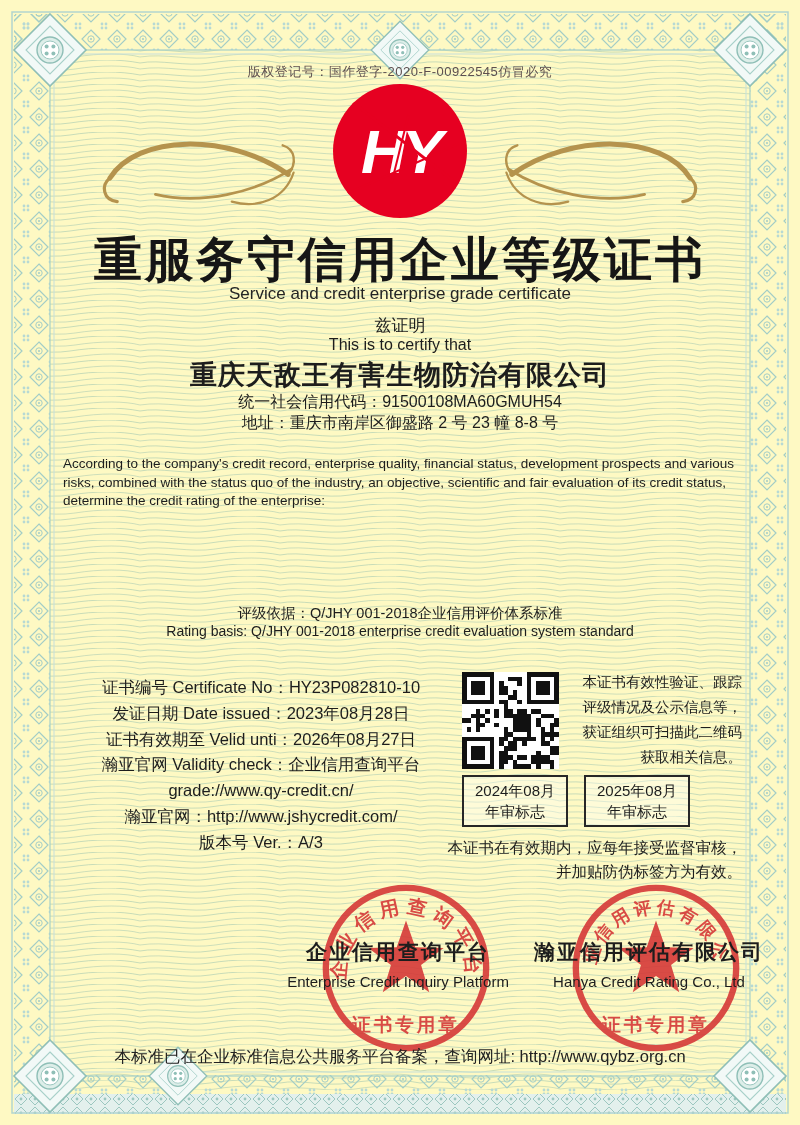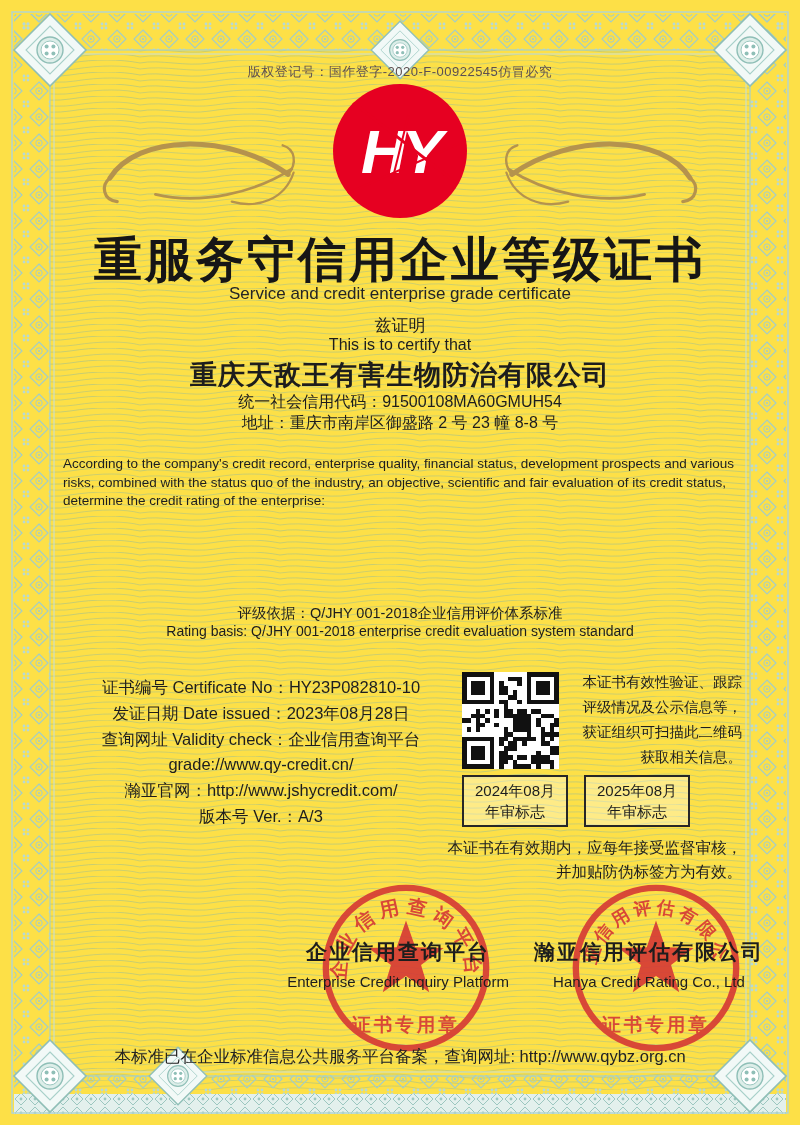--- a/index.html
+++ b/index.html
@@ -1,16 +1,16 @@
 <!DOCTYPE html>
 <html><head>
 <meta charset="utf-8">
 <style>
   html,body{margin:0;padding:0;background:#eef4f5;}
-  .cert{position:relative;width:800px;height:1125px;margin:0 auto;background:#fde047;overflow:hidden;
+  .cert{position:relative;width:800px;height:1125px;margin:0 auto;background:#fef9c3;overflow:hidden;
         font-family:"Liberation Sans","DejaVu Sans",sans-serif;color:#1d1d1d;}
   .bg-svg{position:absolute;inset:0;z-index:0;}
   .layer{position:absolute;z-index:2;}
   .center{left:0;right:0;text-align:center;}
 
   .copyright{top:63px;font-size:13px;color:#5d4f4f;letter-spacing:.5px;}
 
   .logo-wrap{top:84px;left:330px;width:140px;height:134px;}
   .logo-circle{position:relative;width:134px;height:134px;margin:0 auto;border-radius:50%;background:#e60021;
                display:flex;align-items:center;justify-content:center;overflow:hidden;}
@@ -160,21 +160,22 @@
   <div class="layer para">
     <div class="para-en">According to the company's credit record, enterprise quality, financial status, development prospects and various risks, combined with the status quo of the industry, an objective, scientific and fair evaluation of its credit status, determine the credit rating of the enterprise:</div>
   </div>
 
   <div class="layer center basis-zh">评级依据：Q/JHY 001-2018企业信用评价体系标准</div>
   <div class="layer center basis-en">Rating basis: Q/JHY 001-2018 enterprise credit evaluation system standard</div>
 
   <div class="layer details">
     <div>证书编号 Certificate No：HY23P082810-10</div>
     <div>发证日期 Date issued：2023年08月28日</div>
-    <div>查询网址 Validity check：企业信用查询平台</div>
+    <div>证书有效期至 Velid unti：2026年08月27日</div>
+    <div>瀚亚官网 Validity check：企业信用查询平台</div>
     <div>grade://www.qy-credit.cn/</div>
     <div>瀚亚官网：http://www.jshycredit.com/</div>
     <div>版本号 Ver.：A/3</div>
   </div>
 
   <svg class="layer qr-box" viewBox="0 0 21 21" shape-rendering="crispEdges">
       <rect x="0" y="0" width="21" height="21" fill="#ffffff"></rect>
       <rect x="10" y="1" width="1" height="1" fill="#111"></rect>
       <rect x="11" y="1" width="1" height="1" fill="#111"></rect>
       <rect x="12" y="1" width="1" height="1" fill="#111"></rect>

